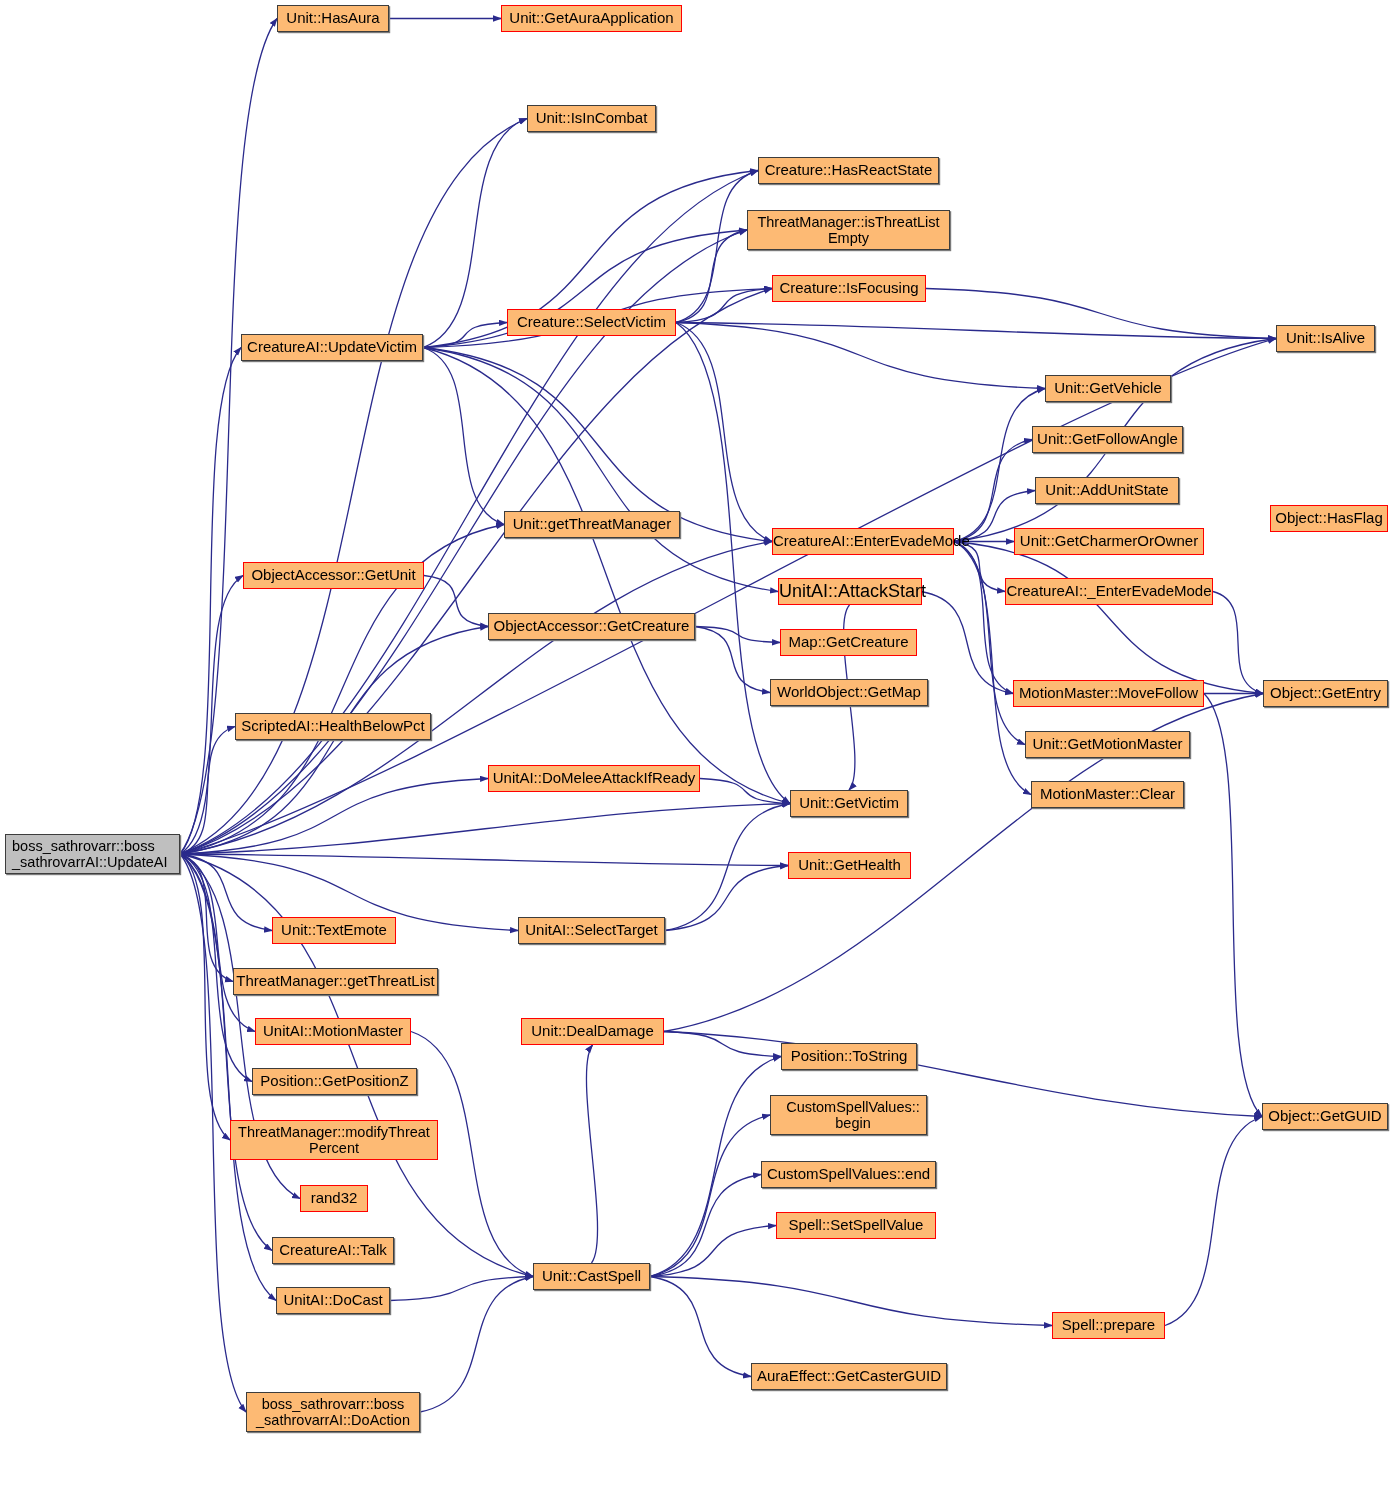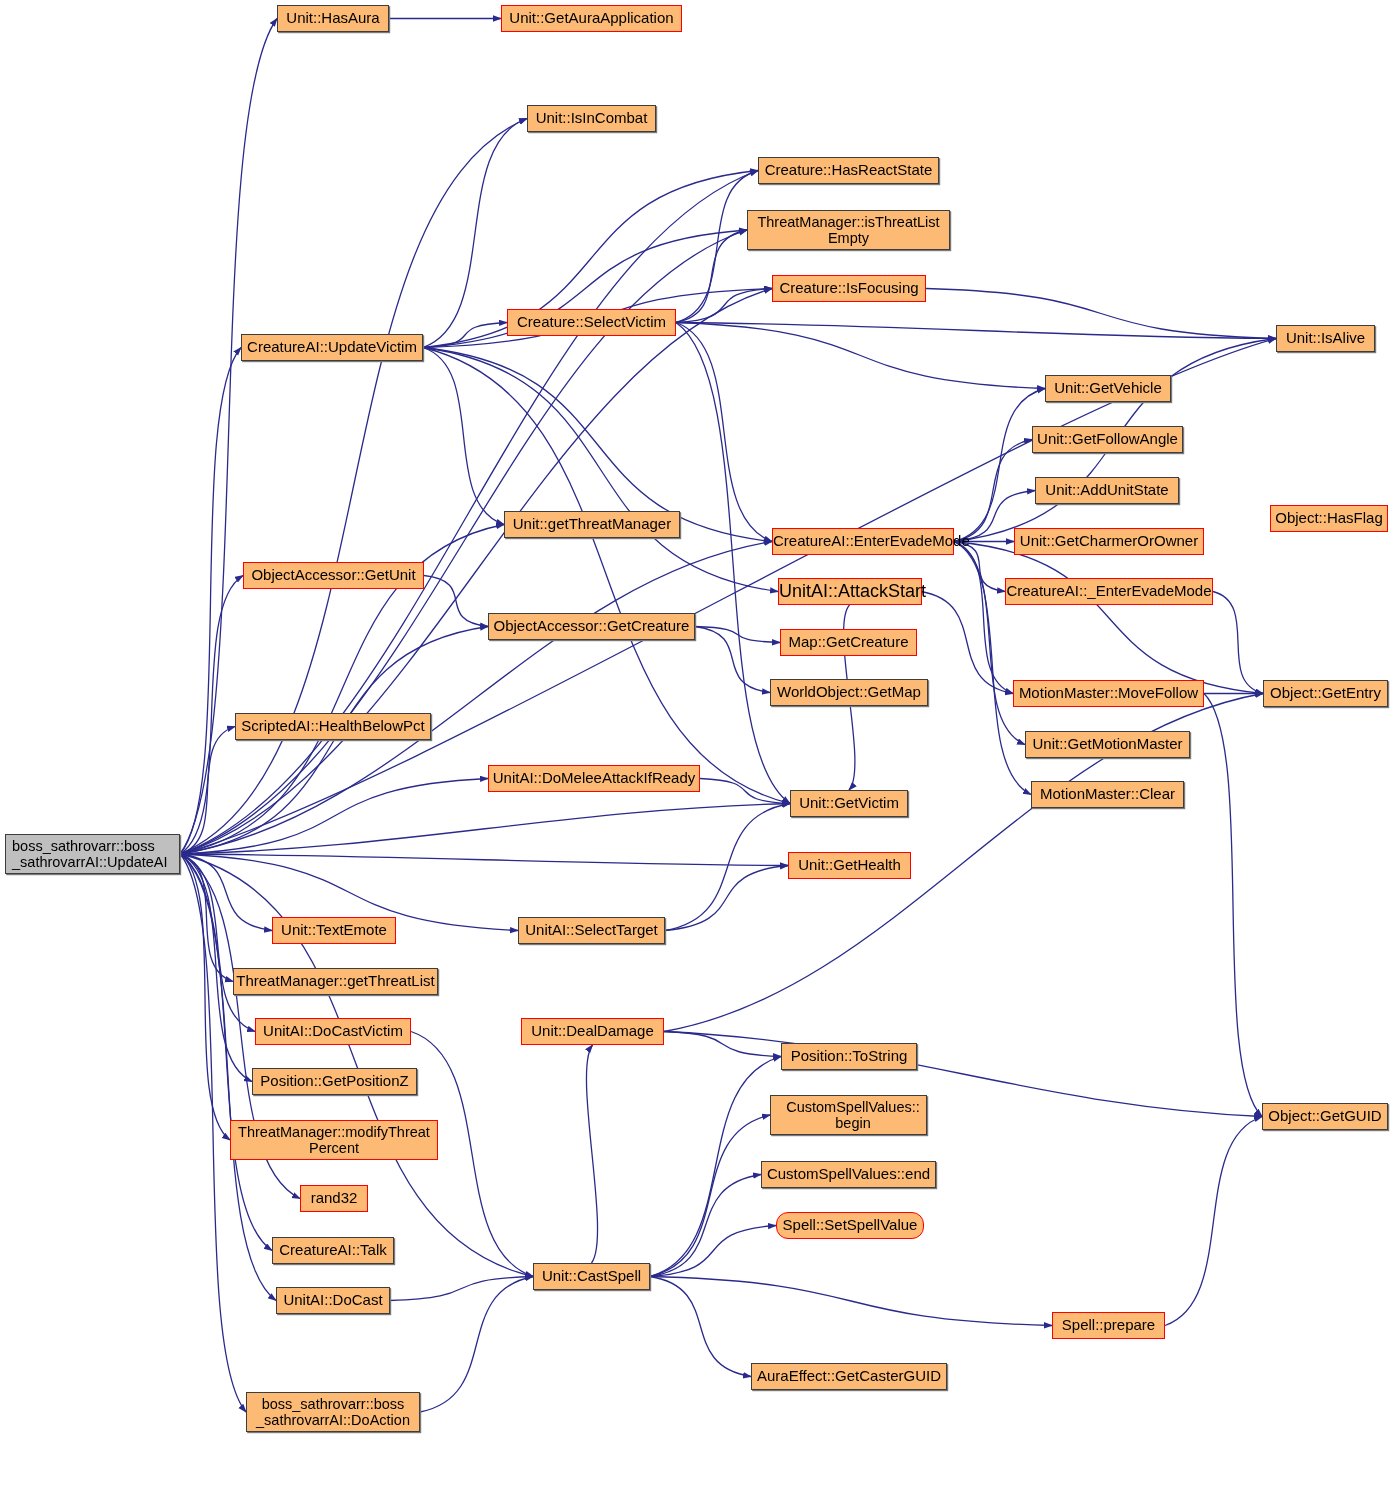--- a/index.html
+++ b/index.html
@@ -136,32 +136,32 @@
       <div class="node n-black" style="left: 1263px; top: 680px; width: 125px; height: 27px; font-size: 15px;"><span class="lbl">Object::GetEntry</span></div>
       <div class="node n-black" style="left: 235px; top: 713px; width: 196px; height: 27px; font-size: 15px;"><span class="lbl">ScriptedAI::HealthBelowPct</span></div>
       <div class="node n-black" style="left: 1025px; top: 731px; width: 165px; height: 27px; font-size: 15px;"><span class="lbl">Unit::GetMotionMaster</span></div>
       <div class="node n-black" style="left: 1031px; top: 781px; width: 153px; height: 27px; font-size: 15px;"><span class="lbl">MotionMaster::Clear</span></div>
       <div class="node n-red" style="left: 488px; top: 765px; width: 212px; height: 27px; font-size: 15px;"><span class="lbl">UnitAI::DoMeleeAttackIfReady</span></div>
       <div class="node n-black" style="left: 790px; top: 790px; width: 118px; height: 27px; font-size: 15px;"><span class="lbl">Unit::GetVictim</span></div>
       <div class="node n-red" style="left: 788px; top: 852px; width: 123px; height: 27px; font-size: 15px;"><span class="lbl">Unit::GetHealth</span></div>
       <div class="node n-red" style="left: 272px; top: 917px; width: 124px; height: 27px; font-size: 15px;"><span class="lbl">Unit::TextEmote</span></div>
       <div class="node n-black" style="left: 518px; top: 917px; width: 147px; height: 27px; font-size: 15px;"><span class="lbl">UnitAI::SelectTarget</span></div>
       <div class="node n-black" style="left: 233px; top: 968px; width: 205px; height: 27px; font-size: 15px;"><span class="lbl">ThreatManager::getThreatList</span></div>
-      <div class="node n-red" style="left: 255px; top: 1018px; width: 156px; height: 27px; font-size: 15px;"><span class="lbl">UnitAI::DoCastVictim</span></div>
+      <div class="node n-red" style="left: 255px; top: 1018px; width: 156px; height: 27px; font-size: 15px;"><span class="lbl">UnitAI::MotionMaster</span></div>
       <div class="node n-red" style="left: 521px; top: 1018px; width: 143px; height: 27px; font-size: 15px;"><span class="lbl">Unit::DealDamage</span></div>
       <div class="node n-black" style="left: 781px; top: 1043px; width: 136px; height: 27px; font-size: 15px;"><span class="lbl">Position::ToString</span></div>
       <div class="node n-black" style="left: 252px; top: 1068px; width: 165px; height: 27px; font-size: 15px;"><span class="lbl">Position::GetPositionZ</span></div>
       <div class="node n-black" style="left: 770px; top: 1095px; width: 157px; height: 40px; font-size: 14.5px; padding-left: 9px;"><span class="lbl">CustomSpellValues::
 begin</span></div>
       <div class="node n-red" style="left: 230px; top: 1120px; width: 208px; height: 40px; font-size: 14.5px;"><span class="lbl">ThreatManager::modifyThreat
 Percent</span></div>
       <div class="node n-black" style="left: 1262px; top: 1103px; width: 126px; height: 27px; font-size: 15px;"><span class="lbl">Object::GetGUID</span></div>
       <div class="node n-black" style="left: 761px; top: 1161px; width: 175px; height: 27px; font-size: 15px;"><span class="lbl">CustomSpellValues::end</span></div>
       <div class="node n-red" style="left: 300px; top: 1185px; width: 68px; height: 27px; font-size: 15px;"><span class="lbl">rand32</span></div>
-      <div class="node n-red" style="left: 776px; top: 1212px; width: 148px; height: 27px; font-size: 15px; border-radius: 12px;"><span class="lbl">Spell::SetSpellValue</span></div>
+      <div class="node n-red" style="left: 776px; top: 1212px; width: 160px; height: 27px; font-size: 15px;"><span class="lbl">Spell::SetSpellValue</span></div>
       <div class="node n-black" style="left: 272px; top: 1237px; width: 122px; height: 27px; font-size: 15px;"><span class="lbl">CreatureAI::Talk</span></div>
       <div class="node n-black" style="left: 533px; top: 1263px; width: 117px; height: 27px; font-size: 15px;"><span class="lbl">Unit::CastSpell</span></div>
       <div class="node n-black" style="left: 276px; top: 1287px; width: 114px; height: 27px; font-size: 15px;"><span class="lbl">UnitAI::DoCast</span></div>
       <div class="node n-red" style="left: 1052px; top: 1312px; width: 113px; height: 27px; font-size: 15px;"><span class="lbl">Spell::prepare</span></div>
       <div class="node n-black" style="left: 751px; top: 1363px; width: 196px; height: 27px; font-size: 15px;"><span class="lbl">AuraEffect::GetCasterGUID</span></div>
       <div class="node n-black" style="left: 246px; top: 1392px; width: 174px; height: 40px; font-size: 14.5px;"><span class="lbl">boss_sathrovarr::boss
 _sathrovarrAI::DoAction</span></div>
     </div>
 </div>
 

